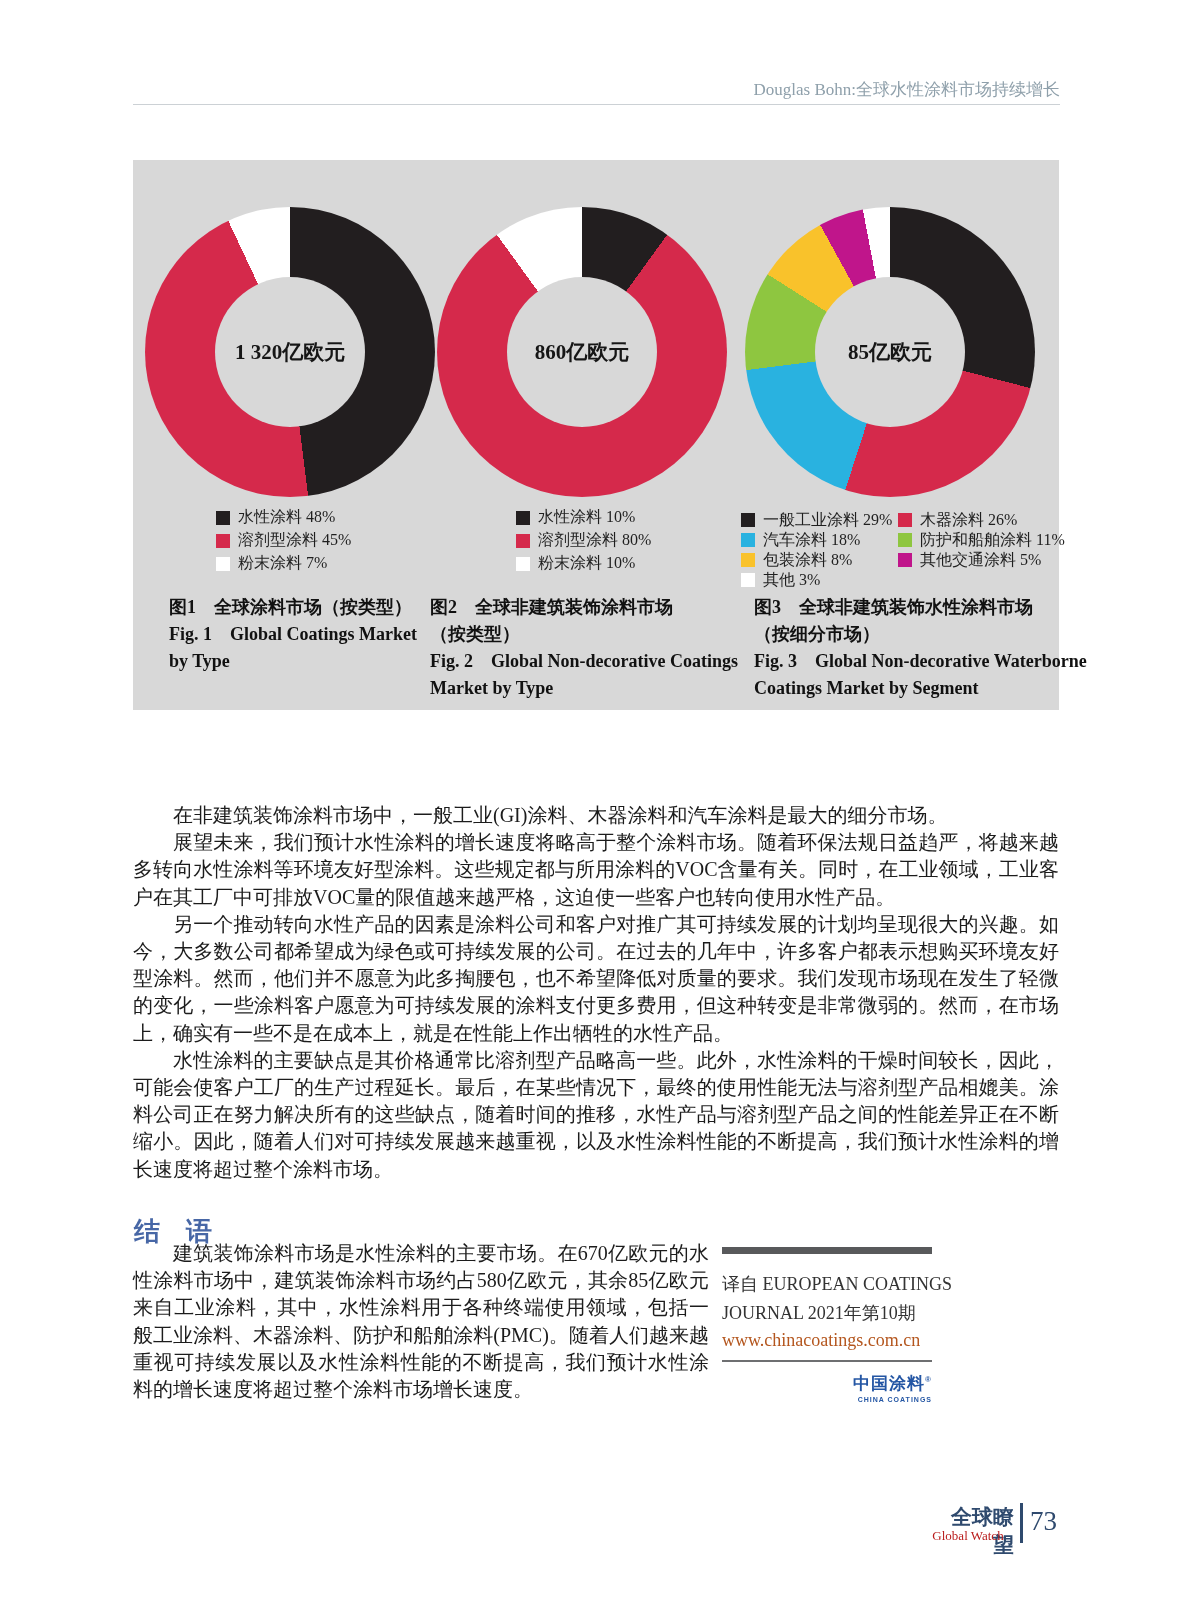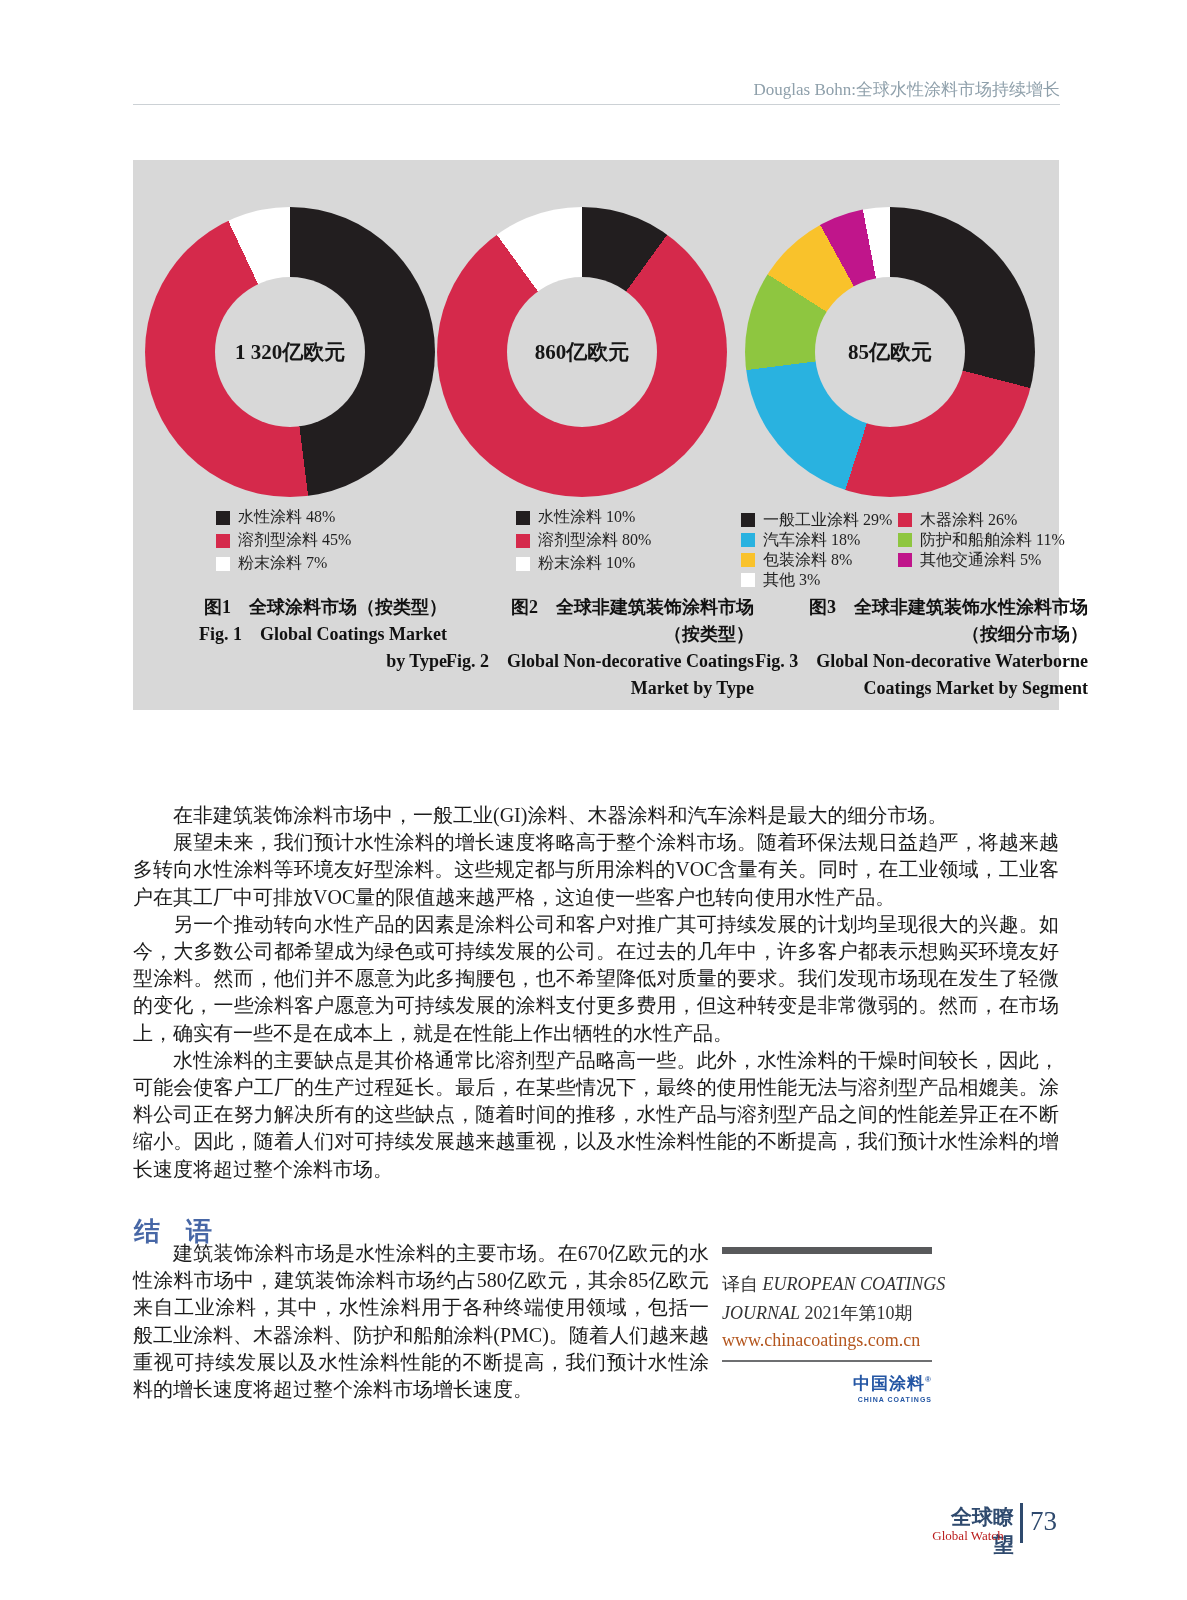--- a/index.html
+++ b/index.html
@@ -25,42 +25,42 @@
   .legend{position:absolute;}
   .fig0 .legend{left:83px;top:346px;}
   .fig1 .legend{left:383px;top:346px;}
   .fig2 .legend{left:608px;top:350px;}
   .legend.two-col{display:grid;grid-template-columns:157px auto;text-align:right;}
   .legend-item{display:flex;align-items:center;height:23px;}
   .legend.two-col .legend-item{height:20px;}
   .swatch{display:inline-block;width:14px;height:14px;margin-right:8px;flex:0 0 14px;}
   .legend-label{font-size:16px;color:#1f1f1f;white-space:nowrap;}
 
-  .caption{position:absolute;text-align:right;font-weight:bold;font-size:18px;line-height:27px;color:#111;}
+  .caption{position:absolute;text-align:left;font-weight:bold;font-size:18px;line-height:27px;color:#111;padding-left:36px;}
   .fig0 .caption{left:0;top:434px;width:314px;}
   .fig1 .caption{left:261px;top:434px;width:360px;}
   .fig2 .caption{left:585px;top:434px;width:370px;}
   .cap-line{white-space:nowrap;}
 
   
   .body-text{position:absolute;left:133px;top:802px;width:926px;font-size:20px;line-height:27.2px;
              text-align:justify;color:#1c1c1c;}
   .body-text p{margin:0;}
   .body-text p.indent{text-indent:2em;}
 
   
   .conclusion-head{position:absolute;left:134px;top:1192px;font-size:26px;font-weight:bold;color:#4767a6;
                    font-family:"Liberation Sans","DejaVu Sans",sans-serif;}
   .conclusion-text{position:absolute;left:133px;top:1240px;width:576px;font-size:20px;line-height:27.2px;
                    text-align:justify;color:#1c1c1c;}
 
   
   .side-bar-rule{position:absolute;left:722px;top:1247px;width:210px;height:7px;background:#58595b;}
   .source-note{position:absolute;left:722px;top:1270px;width:230px;font-size:18px;line-height:29px;color:#333;}
-  .source-note .lat{font-style:italic;}
+  .source-note .lat{}
   .website{position:absolute;left:722px;top:1330px;font-size:18px;color:#b4561e;}
   .side-thin-rule{position:absolute;left:722px;top:1360px;width:210px;height:2px;background:#6e6f71;}
   .logo{position:absolute;left:722px;top:1372px;width:210px;text-align:right;color:#2456a4;
         font-family:"Liberation Sans","DejaVu Sans",sans-serif;}
   .logo-zh{font-size:17px;font-weight:bold;letter-spacing:1px;}
   .logo-mark{font-size:8px;vertical-align:super;}
   .logo-en{font-size:7px;font-weight:bold;letter-spacing:1px;margin-top:1px;}
 
   
   .footer-zh{position:absolute;left:942px;top:1503px;width:72px;text-align:right;font-size:21px;font-weight:bold;

